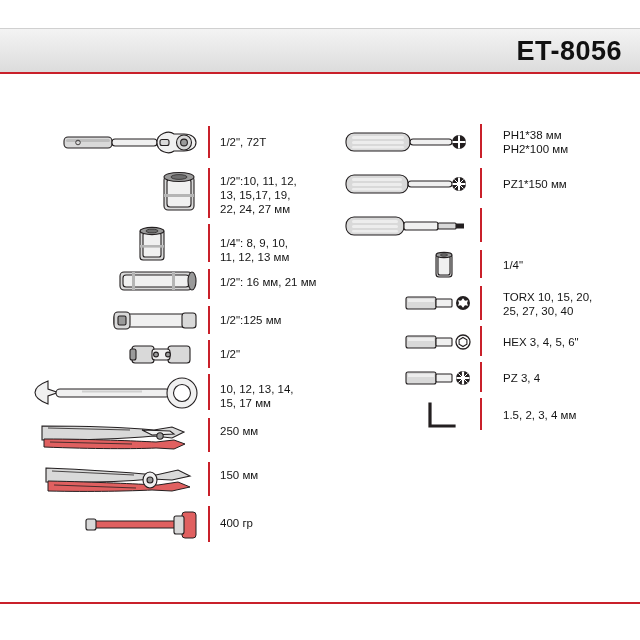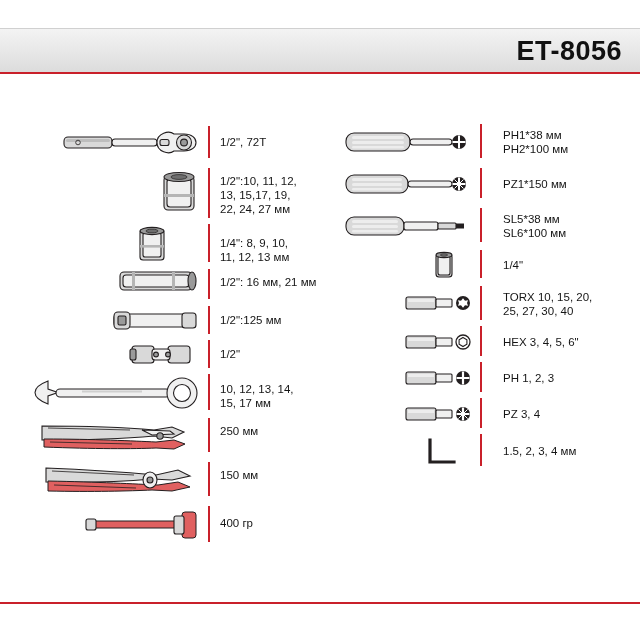--- a/index.html
+++ b/index.html
@@ -256,22 +256,20 @@
       <svg width="146" height="44" viewBox="0 0 146 44">
         <rect x="14" y="13" width="58" height="18" rx="8" class="fill-md"></rect>
         <rect x="20" y="16" width="46" height="3" rx="1.5" fill="#ededed" stroke="none"></rect>
         <rect x="20" y="21" width="46" height="3" rx="1.5" fill="#ededed" stroke="none"></rect>
         <rect x="20" y="26" width="46" height="2.5" rx="1.2" fill="#ededed" stroke="none"></rect>
         <rect x="72" y="18" width="34" height="8" rx="2" class="fill-lt"></rect>
         <rect x="106" y="19" width="18" height="6" rx="1" class="fill-md"></rect>
         <rect x="124" y="19.5" width="8" height="5" class="blk"></rect>
       </svg>
     </div>
-    <div class="label" style="top:8px;">SL5*38 мм
-SL6*100 мм</div>
   </div>
 
 
   <div class="row" style="height:34px;">
     <div class="divider" style="top:2px;height:28px;"></div>
     <div class="art" style="width:146px;height:34px;">
       <svg width="146" height="34" viewBox="0 0 146 34">
         <rect x="104" y="6" width="16" height="23" rx="3" class="fill-md"></rect>
         <rect x="106" y="8" width="12" height="19" rx="2" class="fill-lt"></rect>
         <ellipse cx="112" cy="7" rx="8" ry="2.6" class="fill-dk"></ellipse>
@@ -303,33 +301,20 @@
         <rect x="74" y="12" width="30" height="12" rx="2" class="fill-md"></rect>
         <rect x="76" y="14" width="26" height="3" fill="#ededed" stroke="none"></rect>
         <rect x="104" y="14" width="16" height="8" rx="1" class="fill-lt"></rect>
         <circle cx="131" cy="18" r="7" fill="#ffffff" stroke="#231f20" stroke-width="1.3"></circle>
         <path d="M131 13.5 L134.9 15.8 L134.9 20.2 L131 22.5 L127.1 20.2 L127.1 15.8 Z" fill="#ffffff" stroke="#231f20" stroke-width="1.1"></path>
       </svg>
     </div>
     <div class="label" style="top:11px;">HEX 3, 4, 5, 6"</div>
   </div>
 
-  <div class="row" style="height:36px;">
-    <div class="divider" style="top:2px;height:30px;"></div>
-    <div class="art" style="width:146px;height:36px;">
-      <svg width="146" height="36" viewBox="0 0 146 36">
-        <rect x="74" y="12" width="30" height="12" rx="2" class="fill-md"></rect>
-        <rect x="76" y="14" width="26" height="3" fill="#ededed" stroke="none"></rect>
-        <rect x="104" y="14" width="16" height="8" rx="1" class="fill-lt"></rect>
-        <circle cx="131" cy="18" r="7" class="blk"></circle>
-        <path d="M131 11.5 L131 24.5 M124.5 18 L137.5 18" stroke="#ffffff" stroke-width="2.2"></path>
-      </svg>
-    </div>
-    <div class="label" style="top:11px;">PH 1, 2, 3</div>
-  </div>
 
   <div class="row" style="height:36px;">
     <div class="divider" style="top:2px;height:30px;"></div>
     <div class="art" style="width:146px;height:36px;">
       <svg width="146" height="36" viewBox="0 0 146 36">
         <rect x="74" y="12" width="30" height="12" rx="2" class="fill-md"></rect>
         <rect x="76" y="14" width="26" height="3" fill="#ededed" stroke="none"></rect>
         <rect x="104" y="14" width="16" height="8" rx="1" class="fill-lt"></rect>
         <circle cx="131" cy="18" r="7" class="blk"></circle>
         <path d="M131 11.5 L131 24.5 M124.5 18 L137.5 18" stroke="#ffffff" stroke-width="2.2"></path>

